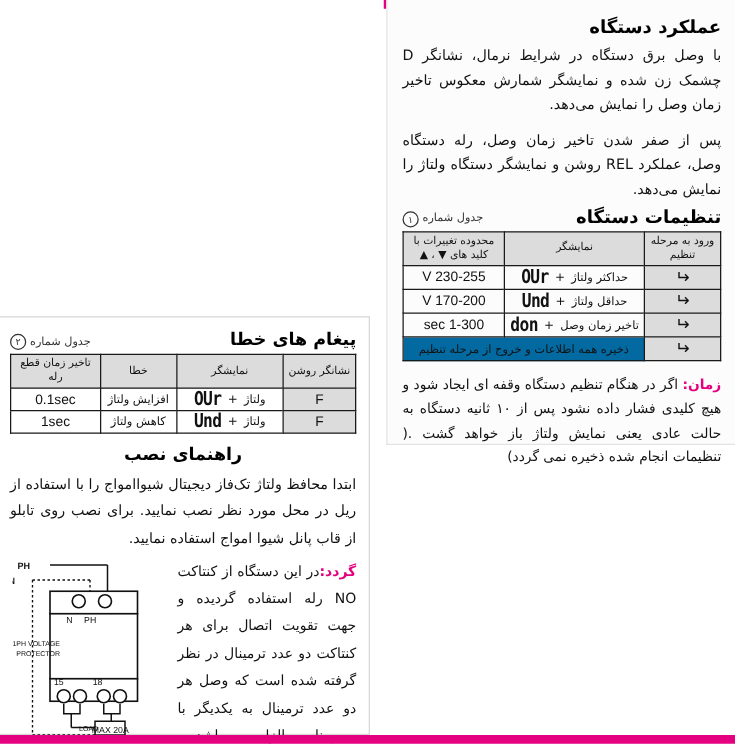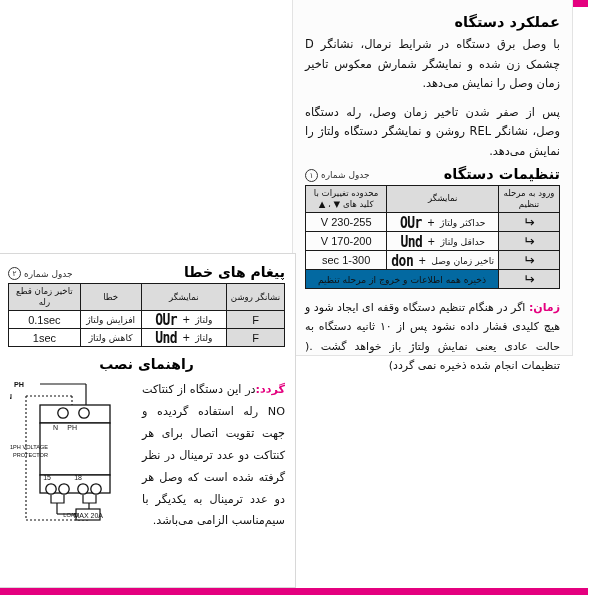--- a/index.html
+++ b/index.html
@@ -6,21 +6,21 @@
   body{
     width:600px;height:600px;position:relative;overflow:hidden;
     background:#ffffff;
     font-family:"DejaVu Sans","Liberation Sans",sans-serif;
     color:#1a1a1a;
   }
   .panel{position:absolute;box-sizing:border-box;}
 
   
   #right-panel{
-    left:292px;top:0;width:281px;height:356px;
+    left:309px;top:0;width:281px;height:356px;
     background:#fcfcfc;border:1px solid #e3e3e3;border-top:none;
     padding:0;
   }
   #pink-bar-top{position:absolute;left:307px;top:0;width:281px;height:7px;background:#e4007f;}
   #pink-bar-bottom{position:absolute;left:0;top:588px;width:600px;height:7px;background:#e4007f;}
   #pink-edge-right{position:absolute;left:588px;top:0;width:12px;height:600px;background:#ffffff;}
 
   .rp-inner{padding:14px 12px 8px 12px;}
 
   h2.sec-title{
@@ -94,21 +94,21 @@
 </head>
 <body>
 
 <div id="pink-bar-top"></div>
 
 <div id="right-panel" class="panel">
   <div class="rp-inner">
 
     <h2 class="sec-title">عملکرد دستگاه</h2>
     <p class="body-rtl">با وصل برق دستگاه در شرایط نرمال، نشانگر  D  چشمک زن شده و نمایشگر شمارش معکوس تاخیر زمان وصل را نمایش می‌دهد.</p>
-    <p class="body-rtl last">پس از صفر شدن تاخیر زمان وصل، رله دستگاه وصل، نشانگر REL روشن و نمایشگر دستگاه ولتاژ را نمایش می‌دهد.</p>
+    <p class="body-rtl last">پس از صفر شدن تاخیر زمان وصل، رله دستگاه وصل، عملکرد REL روشن و نمایشگر دستگاه ولتاژ را نمایش می‌دهد.</p>
 
     <div class="title-row">
       <h2 class="sec-title" style="margin:0">تنظیمات دستگاه</h2>
       <span class="tbl-caption">
         <span>جدول شماره</span>
           <span class="circnum">١</span>
       </span>
     </div>
 
     <table class="grid">
@@ -217,20 +217,21 @@
             <span class="seg7">Und</span>
           </span>
         </td>
         <td>کاهش ولتاژ</td>
         <td class="val">1sec</td>
       </tr>
     </tbody>
   </table>
 
   <h2 class="sec-title" style="margin-top:9px;">راهنمای نصب</h2>
+  <p class="install-p">ابتدا محافظ ولتاژ تک‌فاز دیجیتال شیوا‌امواج را با استفاده از ریل در محل مورد نظر  نصب نمایید.  برای نصب روی تابلو از قاب پانل شیوا امواج استفاده نمایید.</p>
 
   <div class="diagram-row">
 
     <div class="note-col"><b class="red">گردد:</b><span>در این دستگاه از کنتاکت NO رله استفاده گردیده و جهت تقویت اتصال  برای  هر  کنتاکت دو  عدد ترمینال در نظر گرفته شده است که وصل هر دو عدد ترمینال به یکدیگر با سیم‌مناسب  الزامی  می‌باشد.</span></div>
 
     <div class="diagram-col">
       <svg class="devdiag" width="128" height="150" viewBox="0 0 128 150">
 
         <text class="dg-txt-bold" x="14" y="10" id="sv-ph">PH</text>
         <line x1="30" y1="7" x2="76" y2="7" stroke="#111" stroke-width="1.2"></line>

